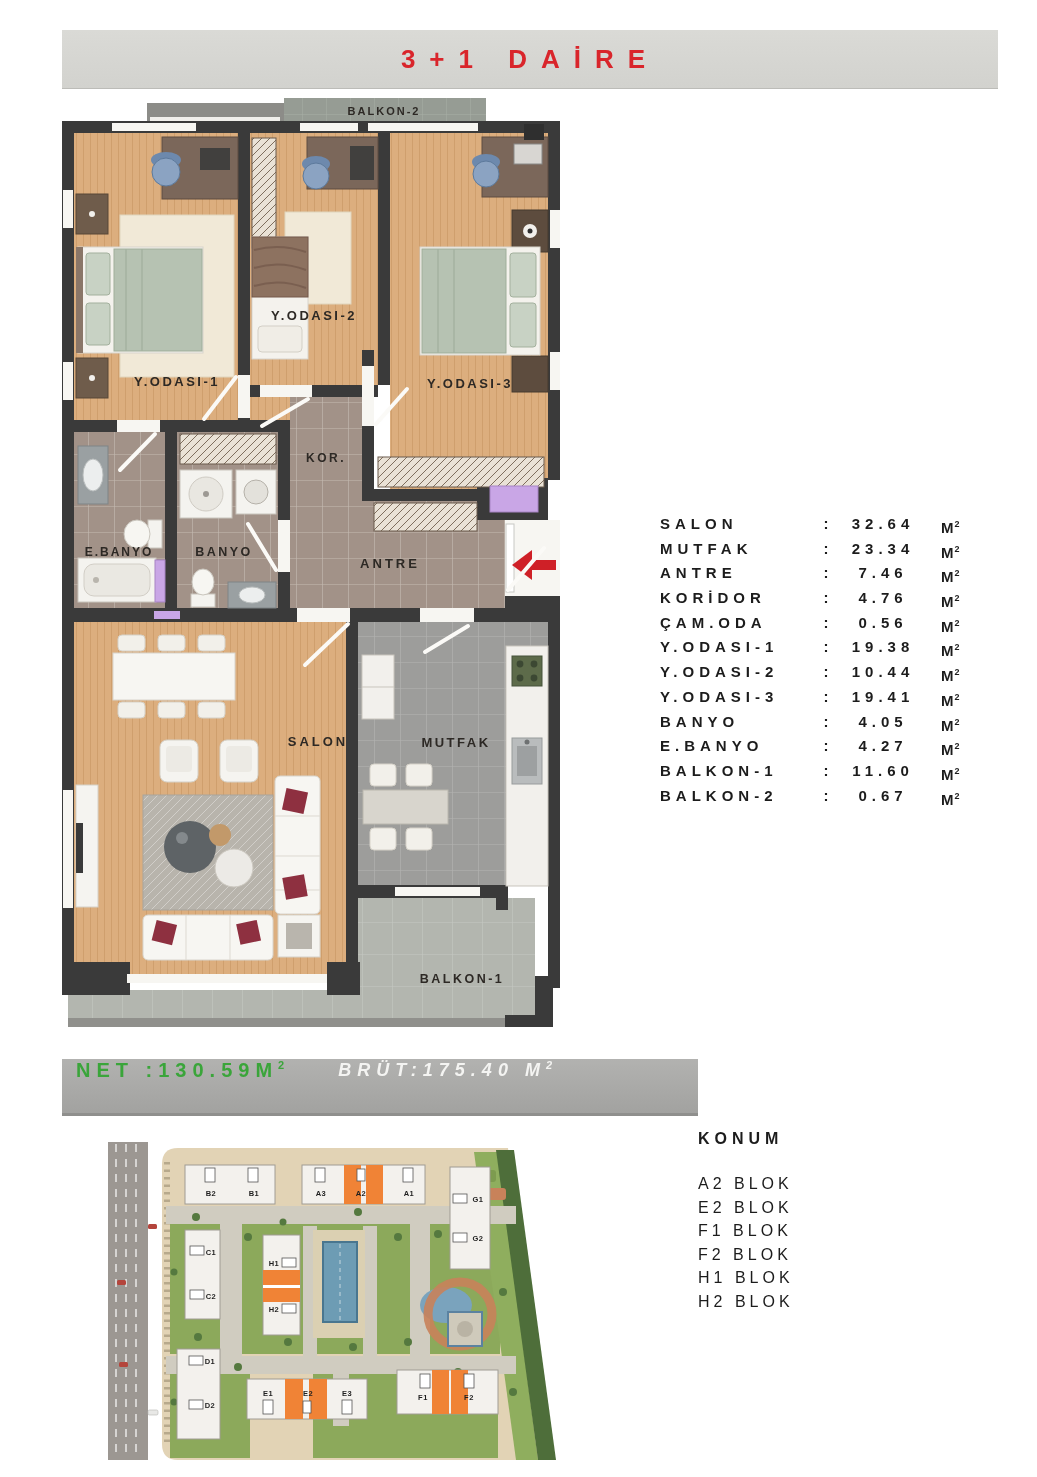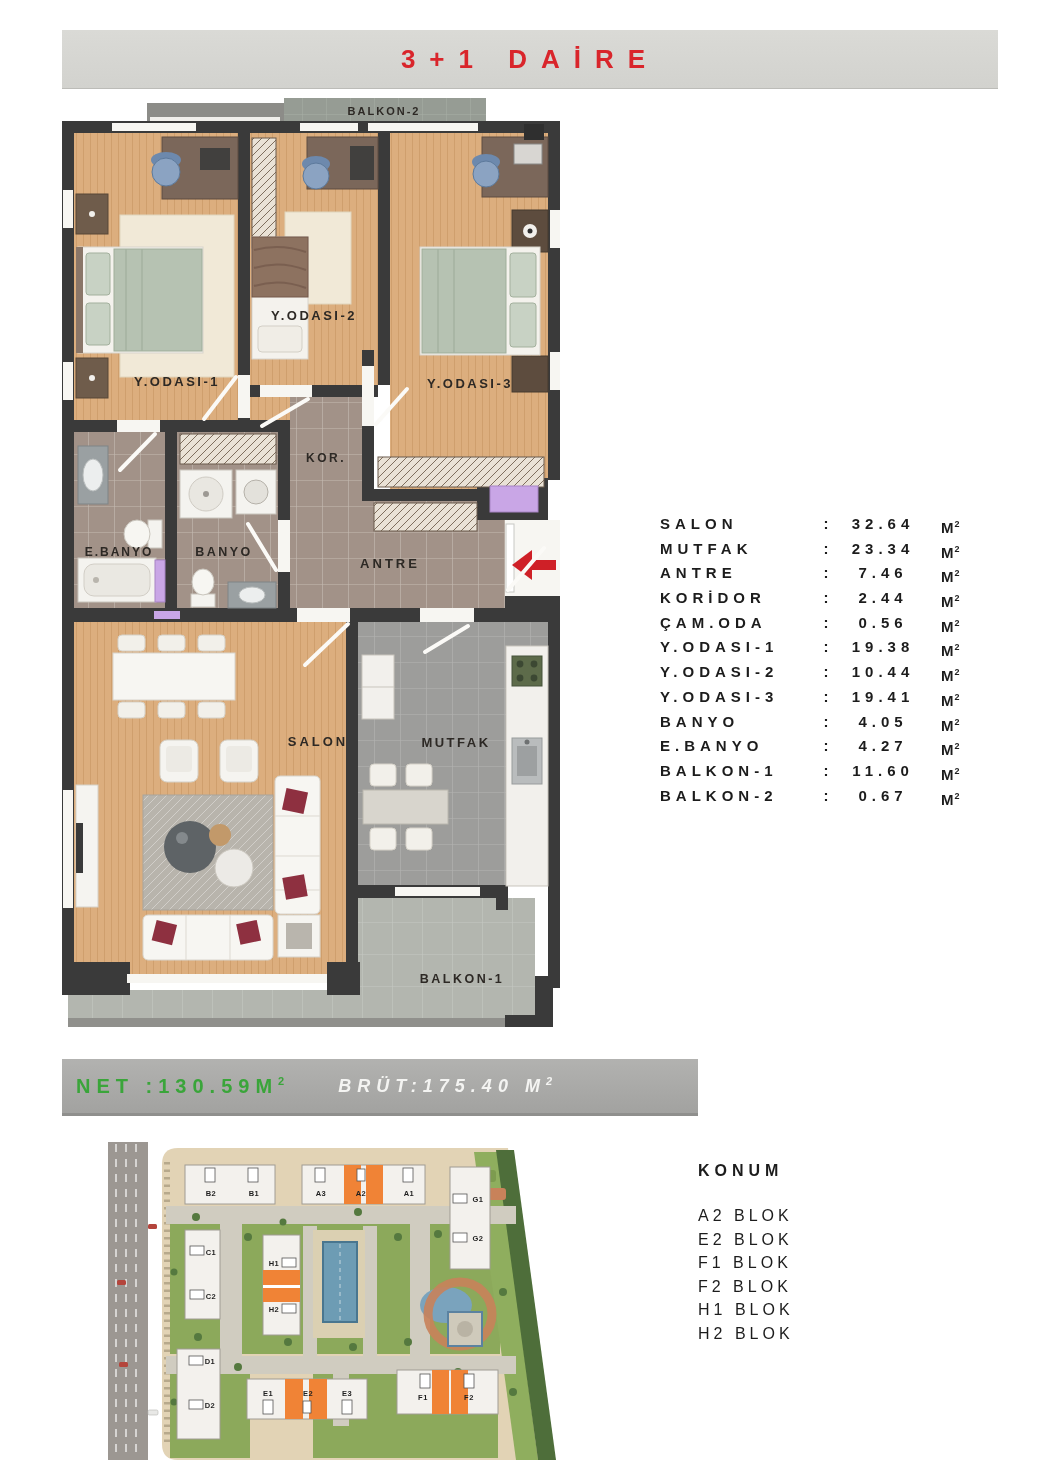--- a/index.html
+++ b/index.html
@@ -20,27 +20,27 @@
     font-size:15px;font-weight:bold;color:#1c1c1c;}
   .a-name{letter-spacing:5px;white-space:nowrap;}
   .a-colon{text-align:center;}
   .a-val{text-align:center;letter-spacing:5px;}
   .a-unit{padding-left:9px;letter-spacing:1px;}
   .a-unit sup{font-size:9px;}
   .banner{
     position:absolute;left:62px;top:1059px;width:636px;height:54px;
     background:linear-gradient(180deg,#b2b2b0,#a2a2a0);
     border-bottom:3px solid #8f8f8d;
-    display:flex;align-items:center;white-space:nowrap;
+    display:flex;white-space:nowrap;
   }
   .banner .net{color:#3aa53a;font-size:20px;font-weight:bold;letter-spacing:6px;margin-left:14px;}
   .banner .brut{color:#f4f4f2;font-size:18px;font-weight:bold;letter-spacing:6px;margin-left:48px;font-style:italic;}
   .banner sup{font-size:11px;}
   .site{position:absolute;left:108px;top:1142px;}
-  .konum{position:absolute;left:698px;top:1162px;width:200px;color:#1c1c1c;}
+  .konum{position:absolute;left:698px;top:1130px;width:200px;color:#1c1c1c;}
   .konum .k-head{font-size:16px;font-weight:bold;letter-spacing:5px;margin-bottom:24px;}
   .konum .k-item{font-size:16px;font-weight:normal;letter-spacing:4px;height:23.6px;line-height:23.6px;}
   svg text{font-family:"Liberation Sans",sans-serif;}
 </style>
 </head>
 <body>
 
 <div class="sheet">
 
   <div class="title-bar">
@@ -327,21 +327,21 @@
       </div>
     <div class="area-row">
         <span class="a-name">ANTRE</span>
         <span class="a-colon">:</span>
         <span class="a-val">7.46</span>
         <span class="a-unit"><span>M</span><sup>2</sup></span>
       </div>
     <div class="area-row">
         <span class="a-name">KORİDOR</span>
         <span class="a-colon">:</span>
-        <span class="a-val">2.44</span>
+        <span class="a-val">4.76</span>
         <span class="a-unit"><span>M</span><sup>2</sup></span>
       </div>
     <div class="area-row">
         <span class="a-name">ÇAM.ODA</span>
         <span class="a-colon">:</span>
         <span class="a-val">0.56</span>
         <span class="a-unit"><span>M</span><sup>2</sup></span>
       </div>
     <div class="area-row">
         <span class="a-name">Y.ODASI-1</span>

